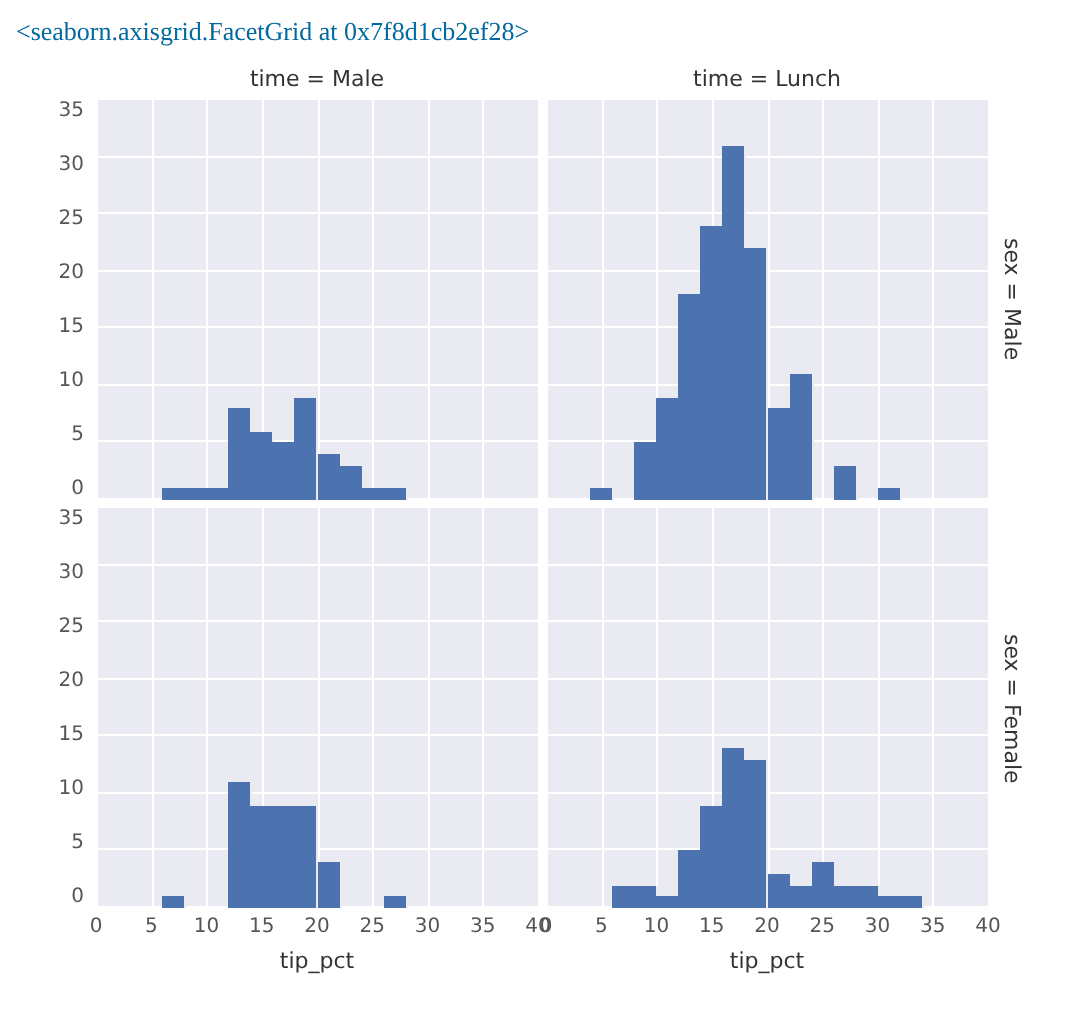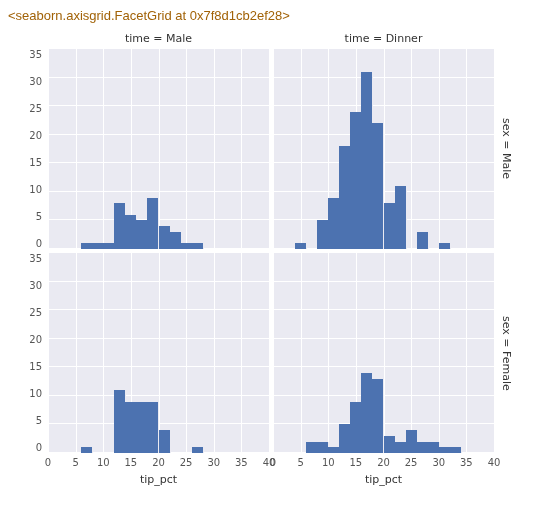--- a/index.html
+++ b/index.html
@@ -4,21 +4,21 @@
 <style>
   body {
     margin: 0;
     padding: 8px;
     font-family: "DejaVu Sans Mono", Consolas, monospace;
     font-size: 13px;
     background: #fff;
     width: 540px;
     box-sizing: border-box;
   }
-  .repr { font-family: Liberation Sans, sans-serif; color: #a16207; margin-bottom: 6px; }
+  .repr { font-family: Liberation Serif, serif; color: #0369a1; margin-bottom: 6px; }
   .facetgrid {
     display: grid;
     grid-template-columns: 38px 1fr 1fr 20px;
     grid-template-rows: 18px 1fr 1fr 34px;
     width: 508px;
     height: 460px;
     font-family: "DejaVu Sans", Arial, sans-serif;
     font-size: 11px;
     color: #333;
   }
@@ -54,21 +54,21 @@
   .xaxis .xlabel { text-align:center; font-size:11px; color:#333; margin-top:2px;}
 </style>
 </head>
 <body>
 
 <div class="repr">&lt;seaborn.axisgrid.FacetGrid at 0x7f8d1cb2ef28&gt;</div>
 
 <div class="facetgrid">
   <div></div>
   <div class="col-title">time = Male</div>
-  <div class="col-title">time = Dinner</div>
+  <div class="col-title">time = Lunch</div>
   <div></div>
 
   <div class="yaxis" id="yaxis-0">
       <span>35</span>
       <span>30</span>
       <span>25</span>
       <span>20</span>
       <span>15</span>
       <span>10</span>
       <span>5</span>

